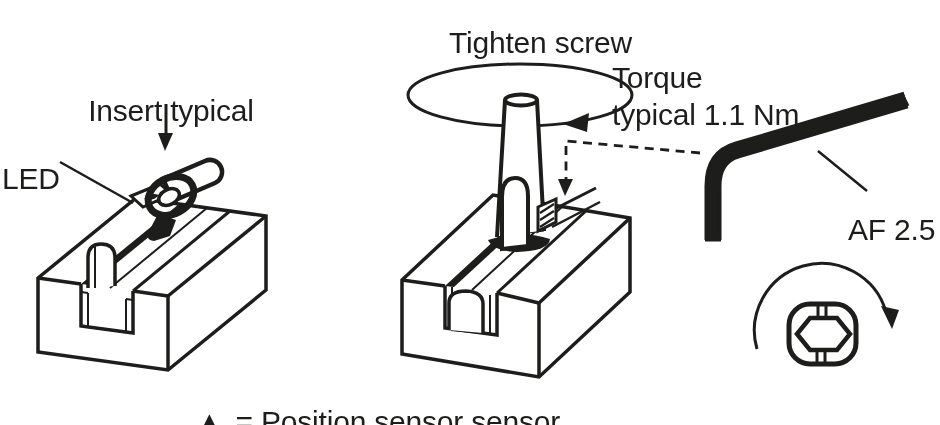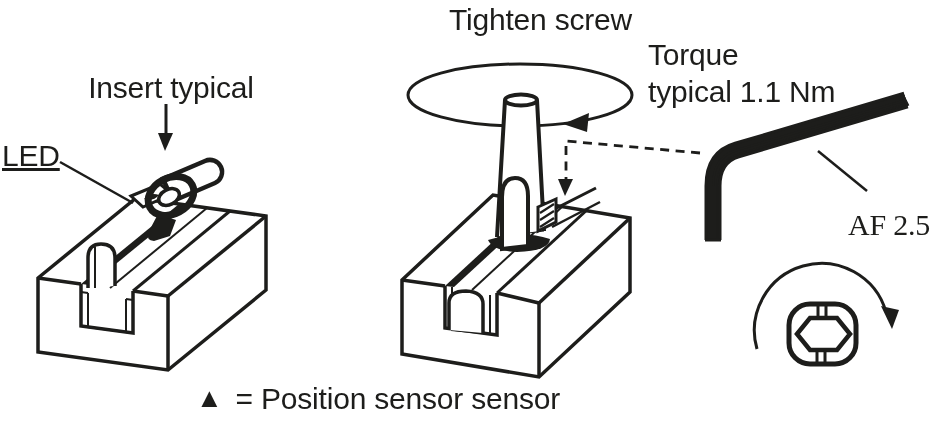--- a/index.html
+++ b/index.html
@@ -14,20 +14,21 @@
     overflow: hidden;
   }
   #art { position: absolute; left: 0; top: 0; width: 940px; height: 425px; color: var(--ink); }
   .label {
     position: absolute;
     font-size: 30px;
     line-height: 36px;
     color: var(--ink);
     white-space: nowrap;
     letter-spacing: -0.2px;
+    margin-top: 23px;
   }
   .center { text-align: center; }
   #torque-note { white-space: normal; line-height: 37px; }
   #legend { display: flex; align-items: flex-start; }
   #legend .tri { font-size: 27px; line-height: 34px; margin-right: 13px; }
   svg .wfill { fill: #ffffff; }
   svg .dfill { fill: currentColor; stroke: none; }
   svg .nfill { fill: none; }
   svg path, svg ellipse, svg rect, svg polyline { stroke: currentColor; }
   svg polygon.dfill { stroke: none; }
@@ -120,29 +121,29 @@
       <path class="wfill" stroke-width="4.5" d="M797,334 L810,318 L837,318 L850,334 L837,350 L810,350 Z"></path>
       <path class="nfill" stroke-width="3" d="M818,305 L818,318 M826,305 L826,318 M817,350 L817,362 M825,350 L825,362"></path>
 
       <path class="nfill" stroke-width="3" d="M757,349 A67,67 0 1 1 886,312"></path>
       <polygon class="dfill" points="892,329 881,306 899,310"></polygon>
     </g>
   </svg>
 
   <div class="label center" style="left:76px; top:70px; width:190px;">Insert typical</div>
 
-  <div class="label" style="left:2px; top:138px;text-decoration:underline;">LED</div>
+  <div class="label" style="left:2px; top:138px;">LED</div>
 
   <div class="label center" style="left:438px; top:2px; width:205px;">Tighten screw</div>
 
-  <div class="label" id="torque-note" style="left:648px; top:36px; width:230px;">
+  <div class="label" id="torque-note" style="left:612px; top:36px; width:230px;">
     <div>Torque</div>
     <div>typical 1.1 Nm</div>
   </div>
 
-  <div class="label" style="left:848px; top:207px;font-family:Liberation Serif, serif;">AF 2.5</div>
+  <div class="label" style="left:848px; top:189px;">AF 2.5</div>
 
   <div class="label" id="legend" style="left:196px; top:381px;">
     <span class="tri">▲</span>
     <span>= Position sensor sensor</span>
   </div>
 
 </div>
 
 </body></html>

